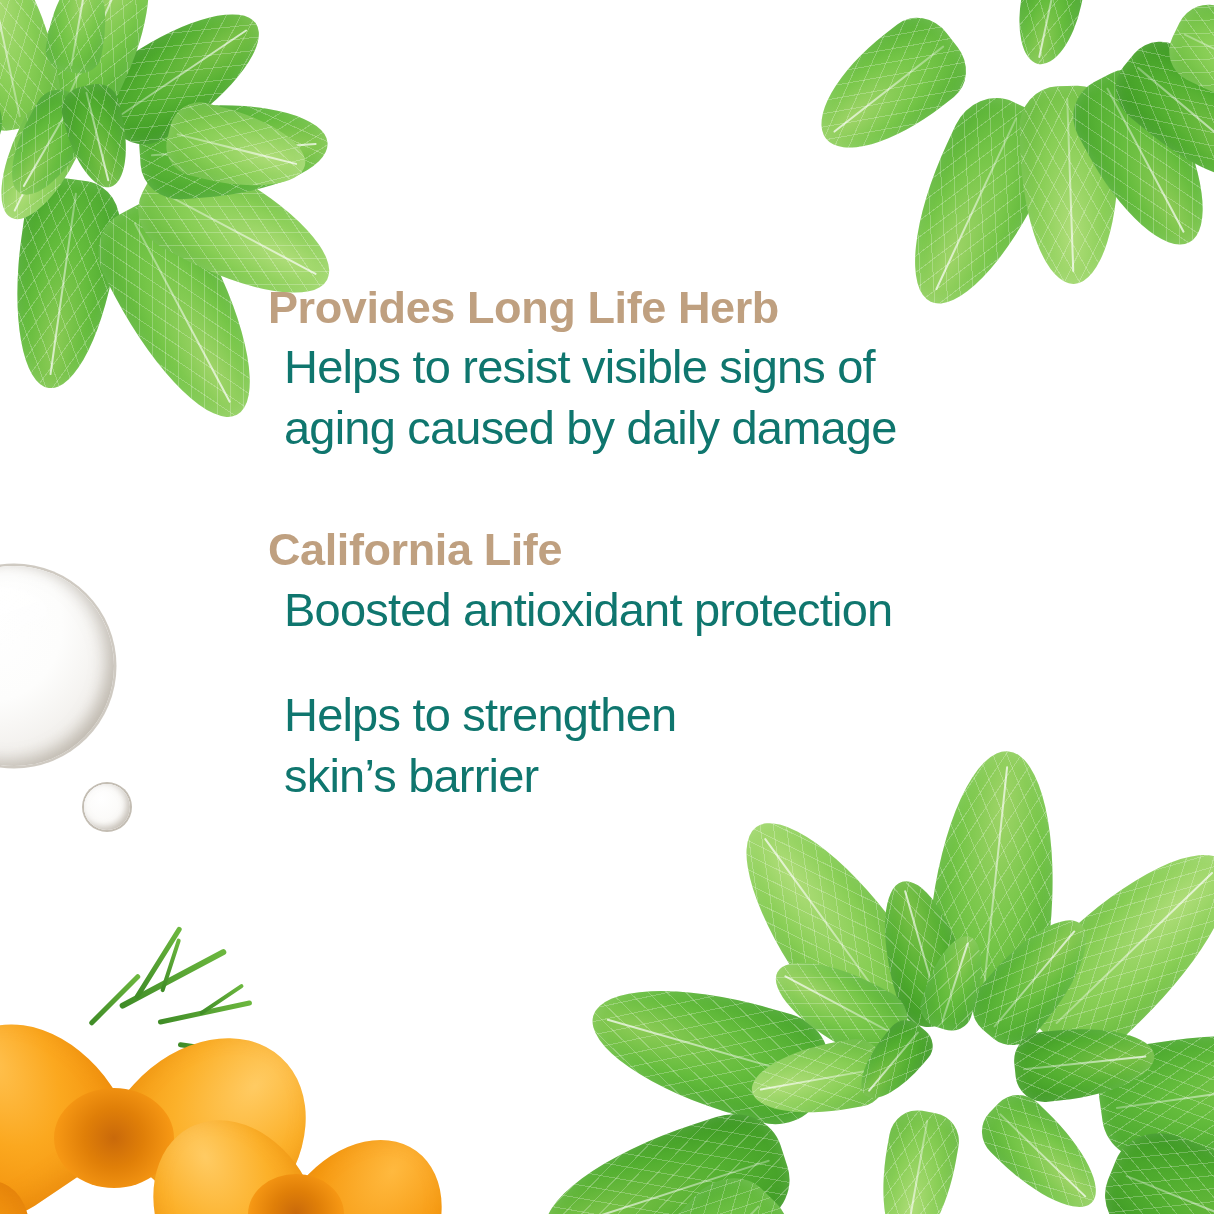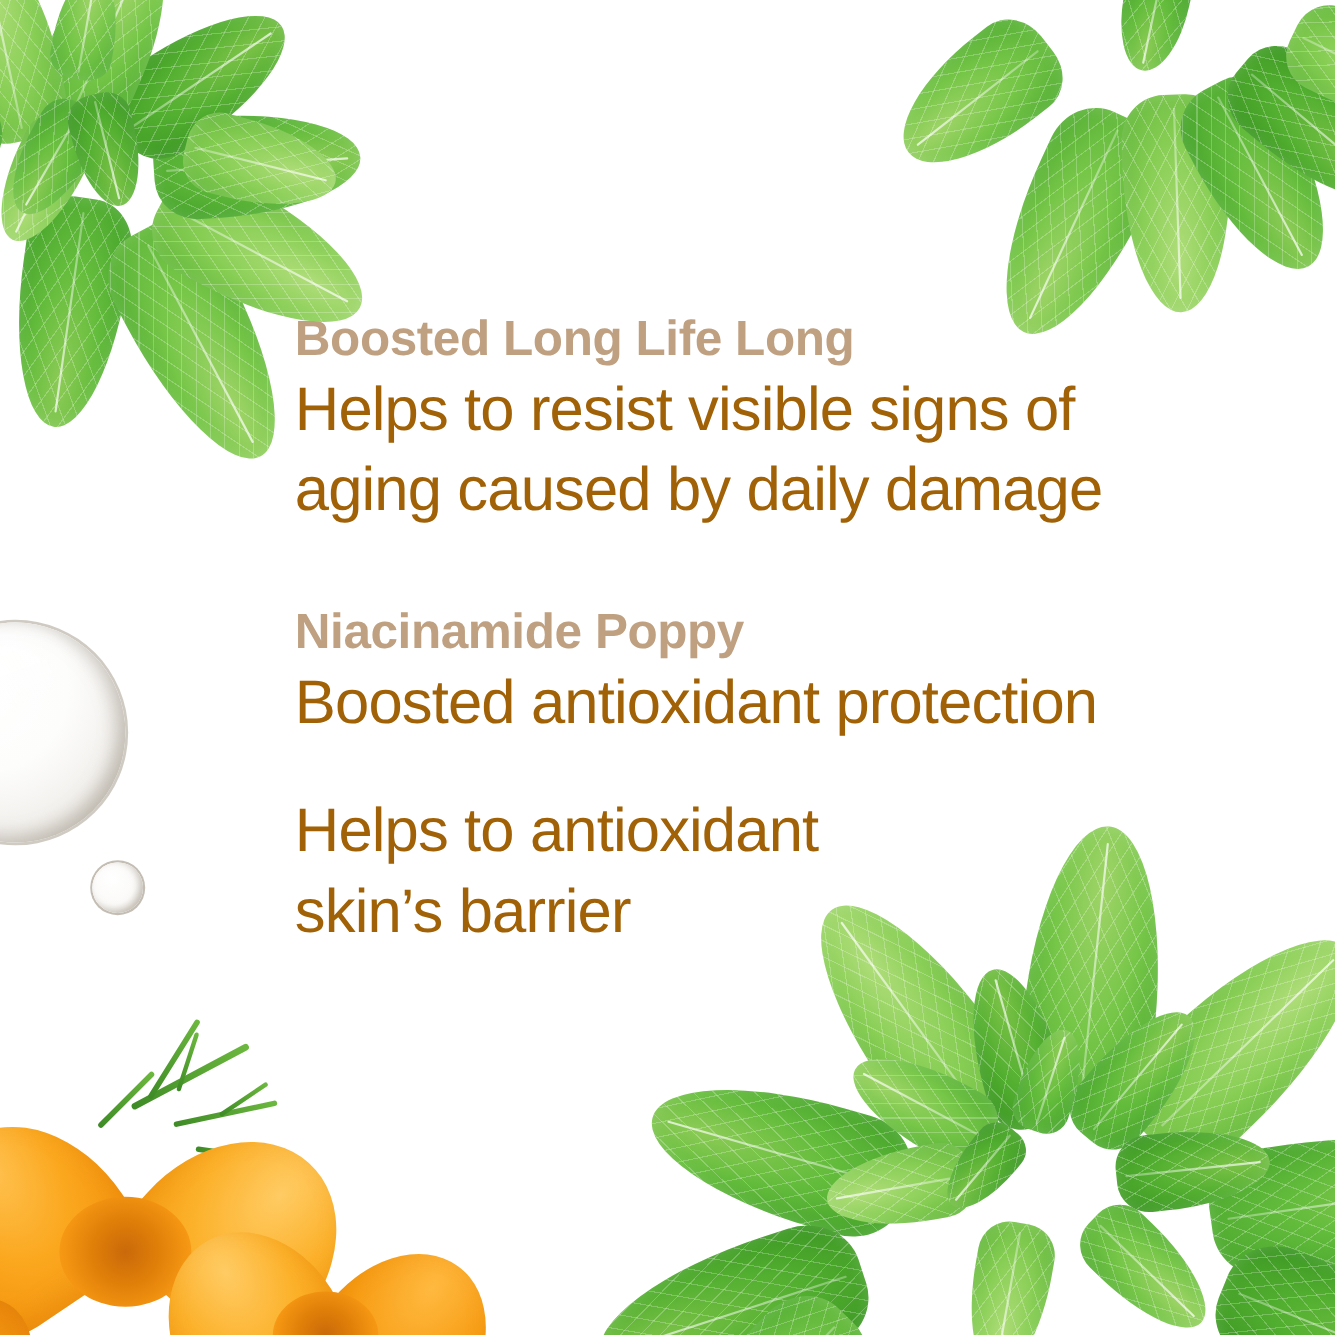--- a/index.html
+++ b/index.html
@@ -32,25 +32,25 @@
     font-weight: 700;
     font-size: 45px;
     line-height: 1.16;
     letter-spacing: -0.4px;
     margin: 0;
     white-space: nowrap;
   }
   .ingredient-desc {
     font-family: "Liberation Sans", sans-serif;
     font-weight: 400;
-    font-size: 56px;
+    font-size: 47px;
     line-height: 1.30;
     letter-spacing: -0.8px;
-    color: #a16207;
-    margin: 2px 0 0 0;
+    color: #0f766e;
+    margin: 2px 0 0 16px;
     white-space: pre-line;
   }
   .gap-1 { height: 66px; }
   .gap-2 { height: 42px; }
 
   
   .art { position: absolute; z-index: 5; }
   .leaf {
     position: absolute;
     border-radius: 62% 62% 50% 50% / 86% 86% 26% 26%;
@@ -224,33 +224,33 @@
     <div class="leaf gD" style="left:290px; top:230px; width:70px; height:140px; transform:rotate(84deg);"></div>
     <div class="leaf gB" style="left:270px; top:272px; width:68px; height:136px; transform:rotate(134deg);"></div>
     <div class="leaf gC" style="left:204px; top:274px; width:70px; height:138px; transform:rotate(190deg);"></div>
     <div class="leaf gA" style="left:224px; top:232px; width:52px; height:96px; transform:rotate(18deg);"></div>
     <div class="leaf gD" style="left:208px; top:240px; width:48px; height:88px; transform:rotate(-140deg);"></div>
   </div>
 
   <div class="text-column">
 
     <div class="ingredient-block">
-      <div class="ingredient-heading" style="color:#BFA080;">Boosted Long Life Long</div>
+      <div class="ingredient-heading" style="color:#BFA080;">Provides Long Life Herb</div>
       <div class="ingredient-desc">Helps to resist visible signs of
 aging caused by daily damage</div>
     </div>
 
     <div class="gap-1"></div>
 
     <div class="ingredient-block">
-      <div class="ingredient-heading" style="color:#BFA080;">Niacinamide Poppy</div>
+      <div class="ingredient-heading" style="color:#BFA080;">California Life</div>
       <div class="ingredient-desc">Boosted antioxidant protection</div>
     </div>
 
     <div class="gap-2"></div>
 
     <div class="ingredient-block">
-      <div class="ingredient-desc">Helps to antioxidant
+      <div class="ingredient-desc">Helps to strengthen
 skin’s barrier</div>
     </div>
 
   </div>
 </div>
 
 </body></html>

